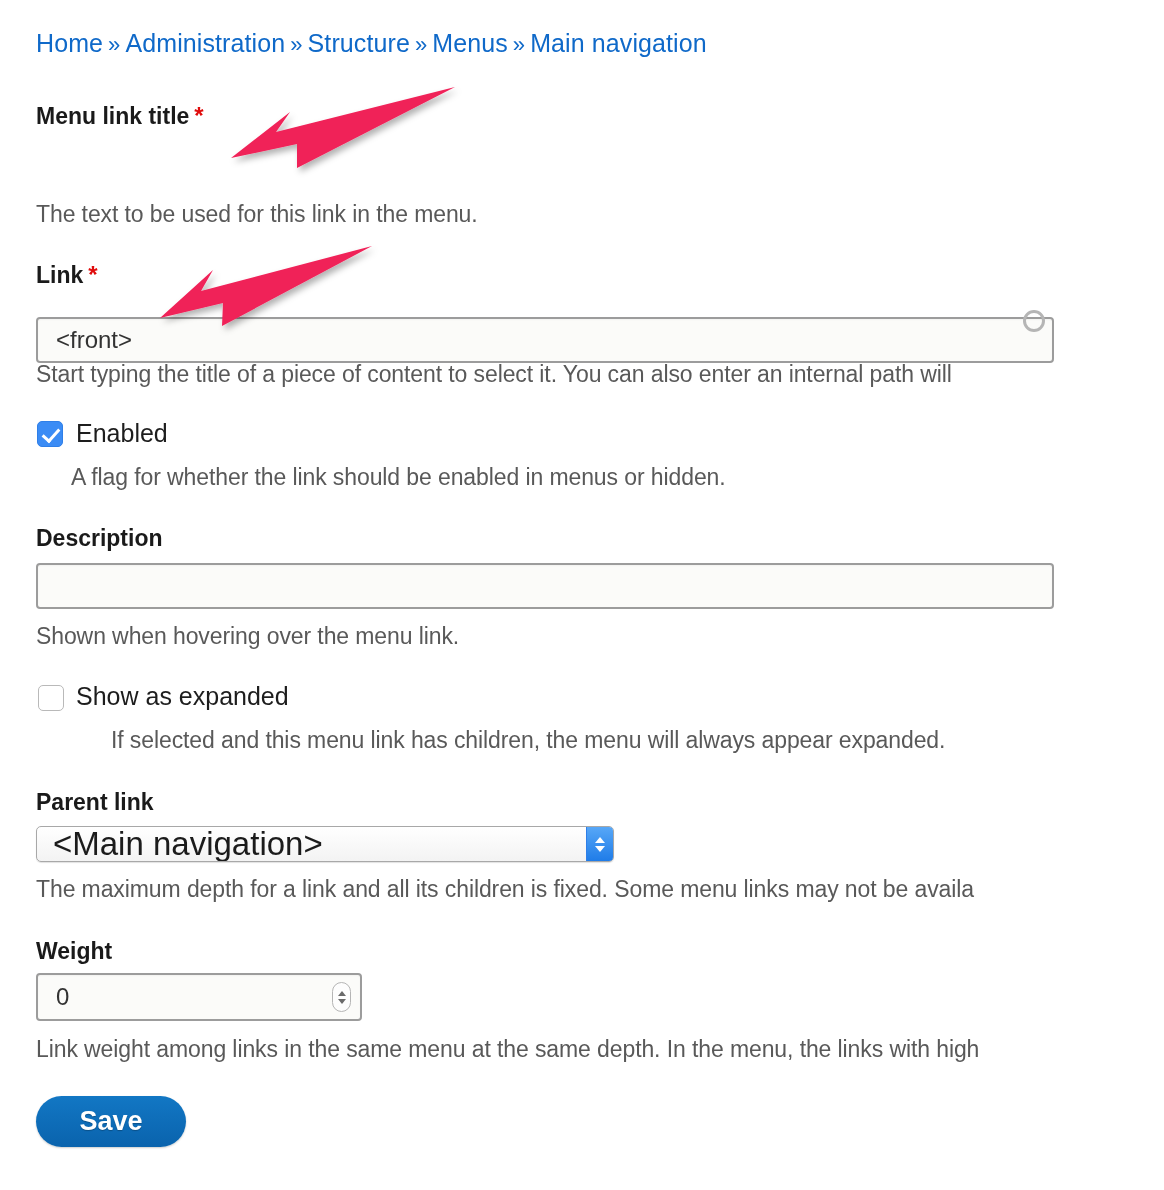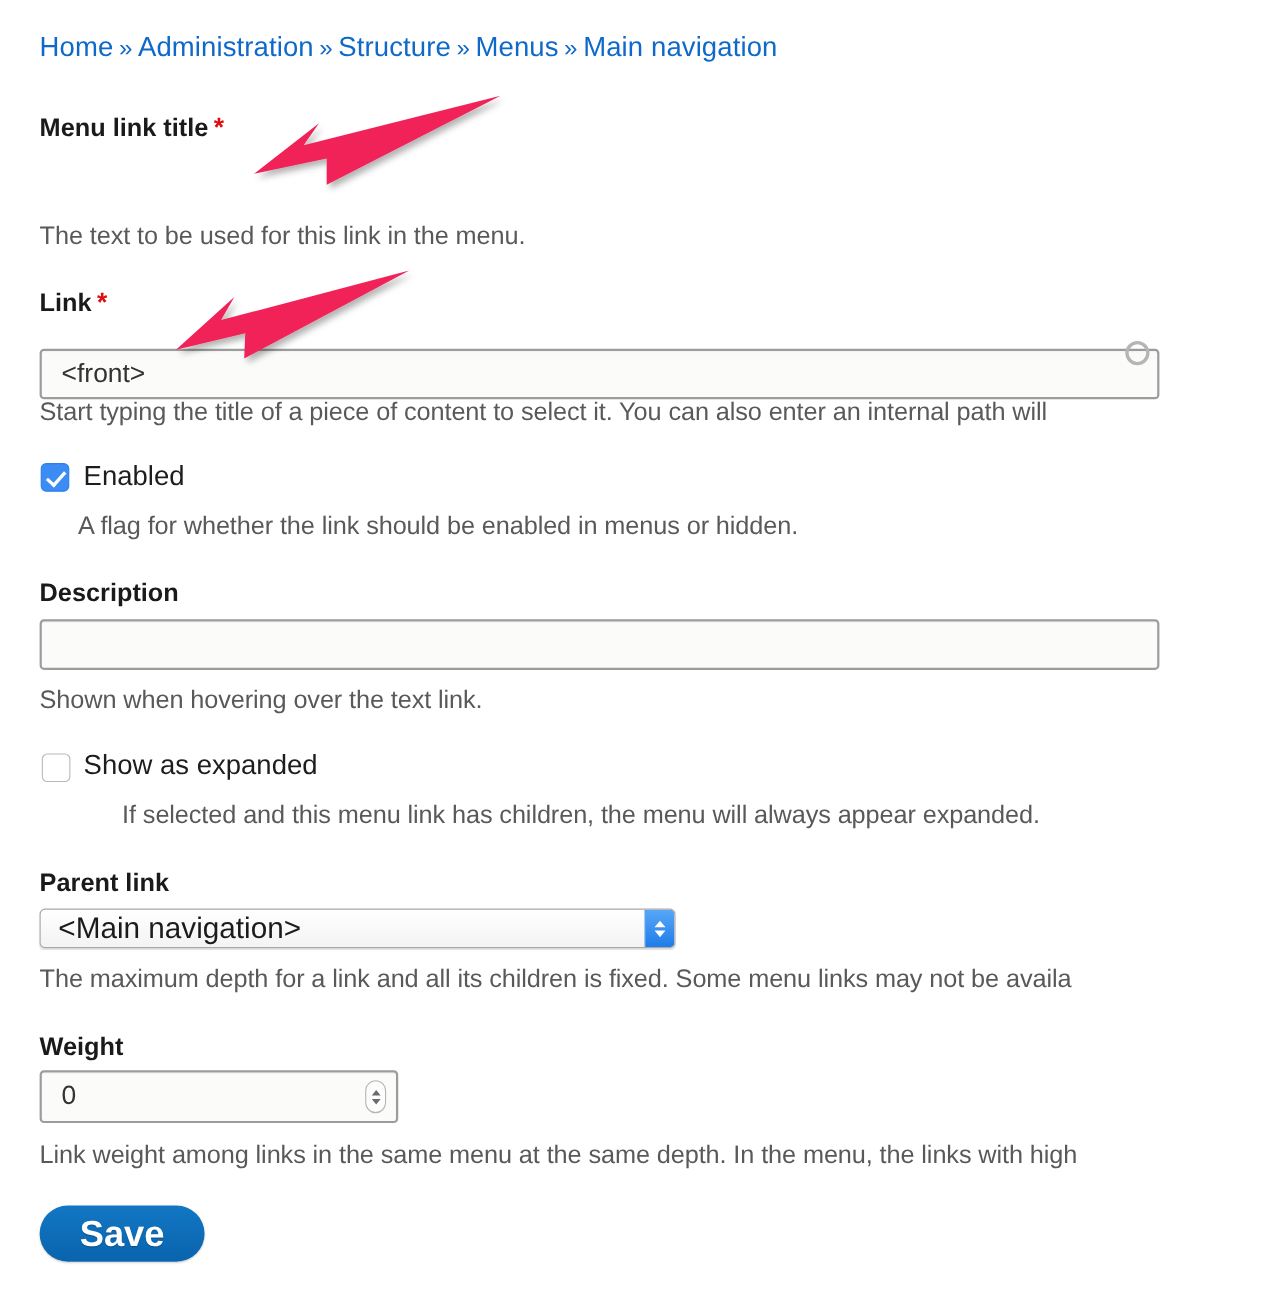--- a/index.html
+++ b/index.html
@@ -138,21 +138,21 @@
     border: 1px solid #a8a8a8;
     border-radius: 5px;
     box-shadow: 0 1px 1px rgba(0,0,0,.12);
     overflow: hidden;
   }
   .select-value {
     position: absolute;
     left: 16px;
     top: 50%;
     transform: translateY(-50%);
-    font-size: 27px;
+    font-size: 33px;
     color: #1b1b1b;
     white-space: nowrap;
   }
   .select-btn {
     position: absolute;
     right: 0;
     top: 0;
     bottom: 0;
     width: 26px;
     background: linear-gradient(#57a7f7, #1f7ce8);
@@ -194,21 +194,21 @@
 
   
   .save-btn {
     position: absolute;
     box-sizing: border-box;
     background: linear-gradient(#1277c4, #0a63ad);
     border: none;
     border-radius: 26px;
     color: #ffffff;
     font-family: "Liberation Sans", sans-serif;
-    font-size: 33px;
+    font-size: 27px;
     font-weight: bold;
     cursor: pointer;
     text-shadow: 0 1px 1px rgba(0,0,0,.25);
     box-shadow: 0 1px 2px rgba(0,0,0,.2);
   }
 
   
   .arrow-layer {
     position: absolute;
     left: 0; top: 0;
@@ -239,21 +239,21 @@
   <div class="desc" style="left:36px; top:360px;">Start typing the title of a piece of content to select it. You can also enter an internal path will</div>
 
   <div class="cb-row" style="left:0; top:0;">
     <span class="cb checked" style="left:37px; top:421px;"></span>
     <span class="cb-label" style="left:76px; top:418px;text-align:center;">Enabled</span>
   </div>
   <div class="desc" style="left:71px; top:463px;">A flag for whether the link should be enabled in menus or hidden.</div>
 
   <label class="field-label" style="left:36px; top:524px;">Description</label>
   <input class="text-input" type="text" style="left: 36px; top: 563px; width: 1018px; height: 46px;" value="">
-  <div class="desc" style="left:36px; top:622px;">Shown when hovering over the text link.</div>
+  <div class="desc" style="left:36px; top:622px;">Shown when hovering over the menu link.</div>
 
   <div class="cb-row" style="left:0; top:0;">
     <span class="cb unchecked" style="left:38px; top:685px;"></span>
     <span class="cb-label" style="left:76px; top:681px;">Show as expanded</span>
   </div>
   <div class="desc" style="left:71px; top:726px;margin-left:40px;">If selected and this menu link has children, the menu will always appear expanded.</div>
 
   <label class="field-label" style="left:36px; top:788px;">Parent link</label>
   <div class="select-wrap" style="left:36px; top:826px; width:578px; height:36px;">
     <span class="select-value">&lt;Main navigation&gt;</span>

